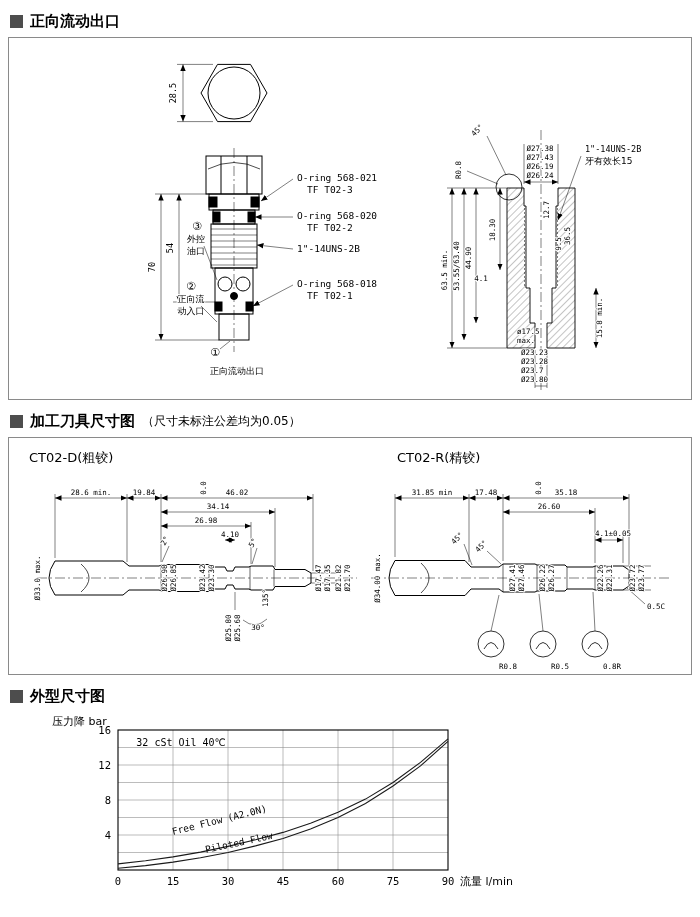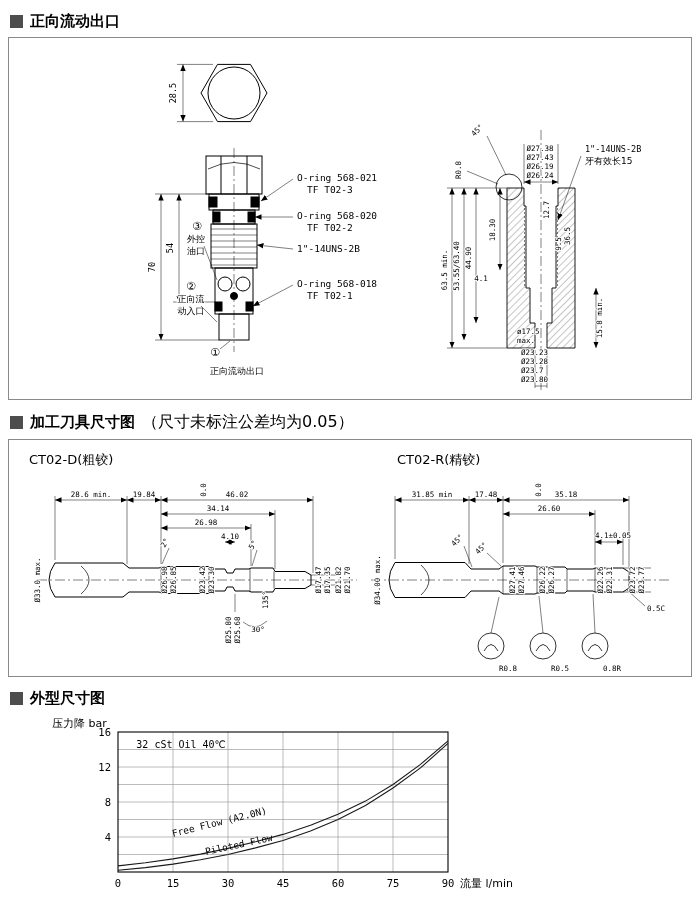--- a/index.html
+++ b/index.html
@@ -1,20 +1,20 @@
 <!DOCTYPE html>
 <html><head>
 <meta charset="utf-8">
 <style>
   * { box-sizing: border-box; }
   body { margin: 0; background: #ffffff; color: #000; font-family: "DejaVu Sans", sans-serif; }
   .page { width: 700px; height: 917px; background: #fff; position: relative; overflow: hidden; }
   .sec-head { display: flex; align-items: center; gap: 7px; margin: 12px 10px 6px; font-size: 15px; font-weight: bold; }
   .sec-head .sq { width: 13px; height: 13px; background: #4d4d4d; flex: none; }
-  .sec-head .note { font-size: 16px; font-weight: normal; }
+  .sec-head .note { font-size: 12px; font-weight: normal; }
   .panel { border: 1px solid #8a8a8a; margin: 0 8px; background: #fff; }
   svg { display: block; }
   svg text { fill: #000; }
   .dtxt  { font: 7.5px "DejaVu Sans Mono","DejaVu Sans",monospace; paint-order: stroke; stroke: #fff; stroke-width: 2px; stroke-linejoin: round; }
   .dtxt8 { font: 8.5px "DejaVu Sans Mono","DejaVu Sans",monospace; paint-order: stroke; stroke: #fff; stroke-width: 2px; stroke-linejoin: round; }
   .dtxt9 { font: 9.5px "DejaVu Sans Mono","DejaVu Sans",monospace; paint-order: stroke; stroke: #fff; stroke-width: 2px; stroke-linejoin: round; }
   .cjk   { font: 9px "DejaVu Sans",sans-serif; paint-order: stroke; stroke: #fff; stroke-width: 2px; stroke-linejoin: round; }
   .cjkb  { font: 11px "DejaVu Sans",sans-serif; paint-order: stroke; stroke: #fff; stroke-width: 2px; stroke-linejoin: round; }
   .cadtitle { font: 13px "DejaVu Sans",sans-serif; }
   .chart-block { margin: 2px 0 0 48px; }

